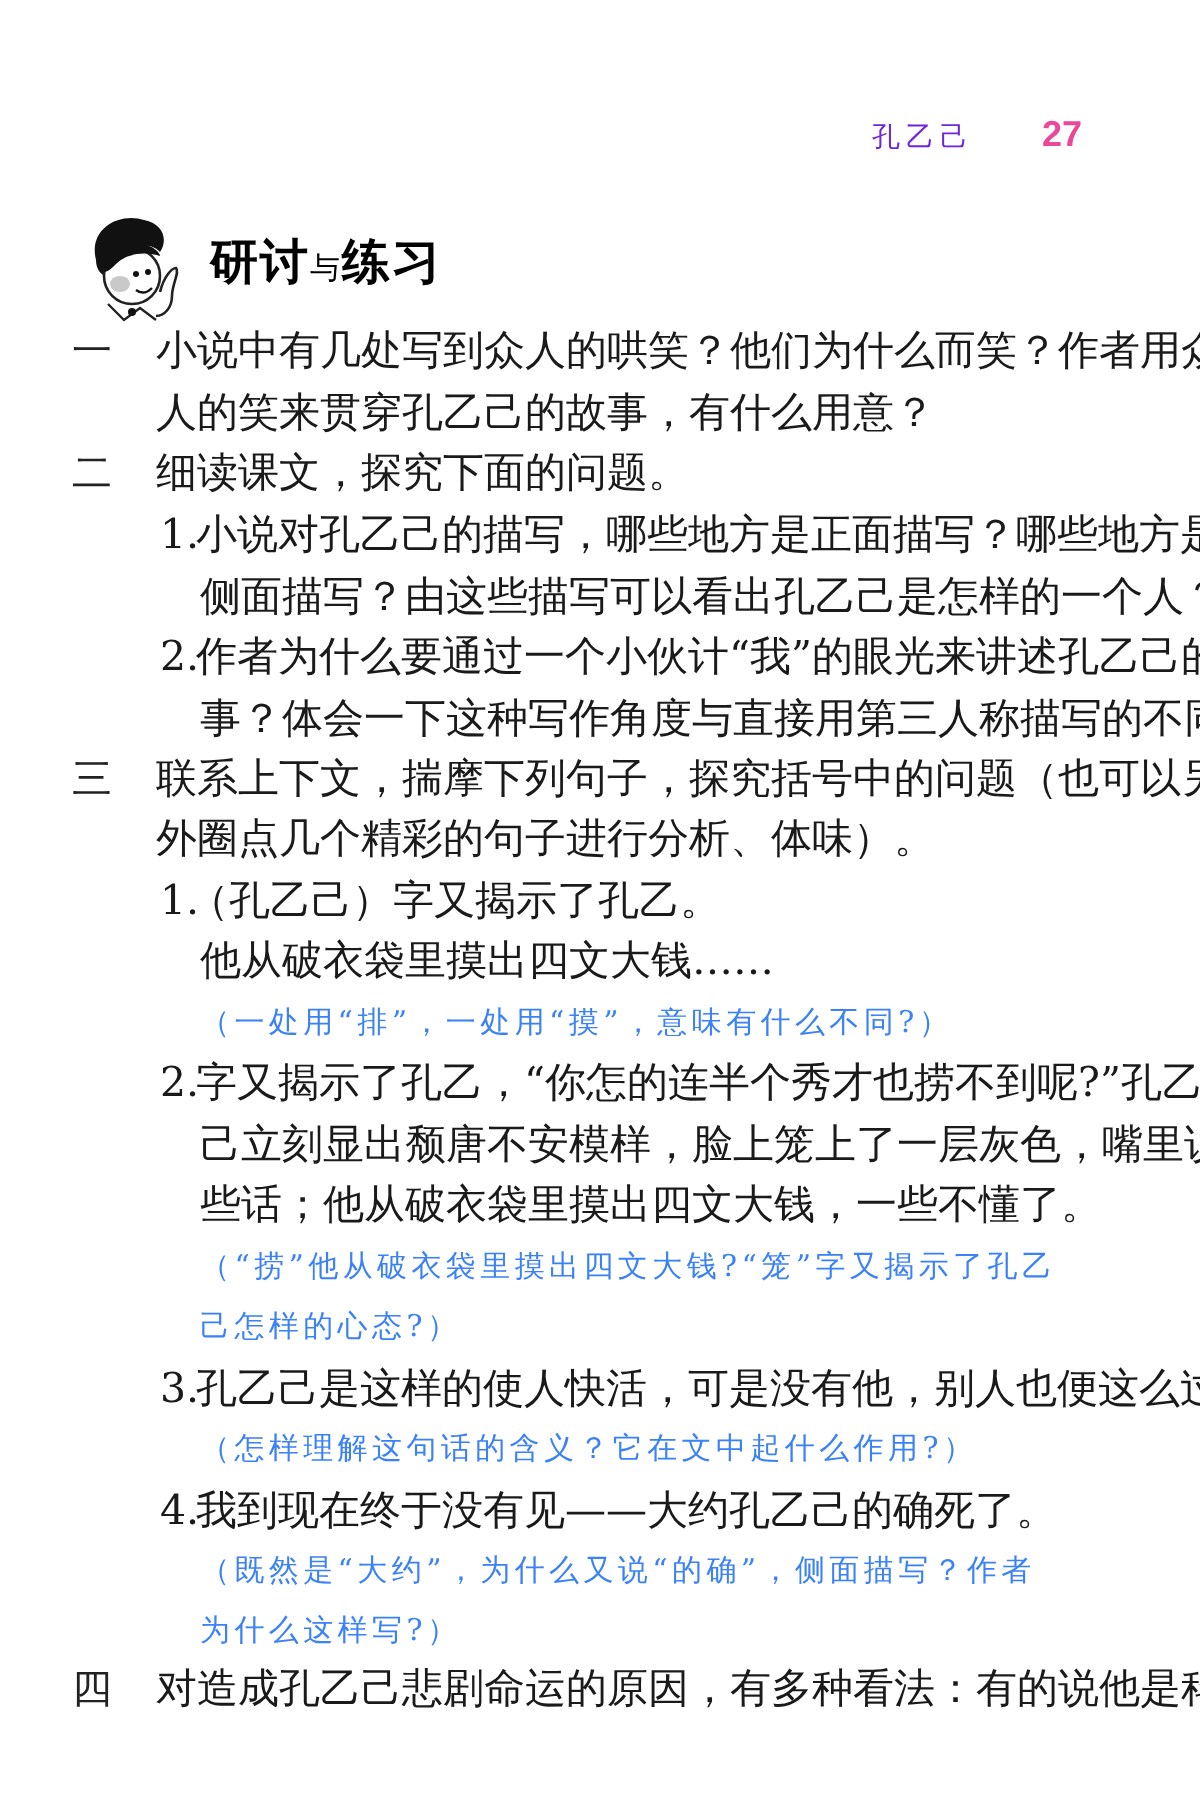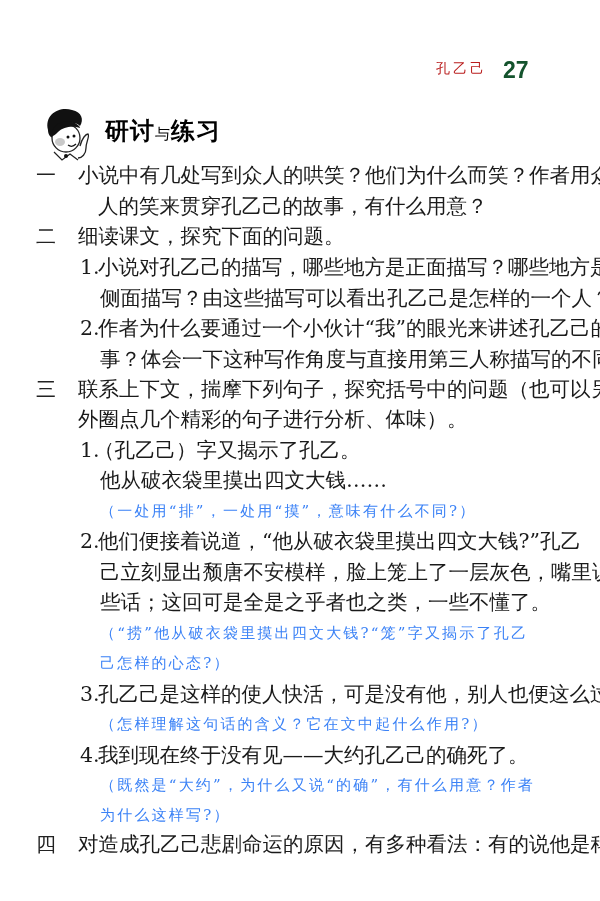--- a/index.html
+++ b/index.html
@@ -2,25 +2,25 @@
 <html><head>
 <meta charset="utf-8">
 <style>
   html, body { margin:0; padding:0; }
   body {
     width:600px; height:901px; background:#ffffff; position:relative; overflow:hidden;
     font-family: "DejaVu Serif", "Liberation Serif", serif; color:#1a1a1a;
   }
   .running-head {
     position:absolute; top:60px; left:436px; font-size:14px; letter-spacing:3px;
-    font-family: Liberation Mono, monospace; color:#b91c1c;
+    font-family: Liberation Mono, monospace; color:#6d28d9;
   }
   .page-num {
-    position:absolute; top:57px; left:503px; font-size:23px; font-weight:bold;
-    font-family: "Liberation Sans", "DejaVu Sans", sans-serif; color:#14532d;
+    position:absolute; top:57px; left:521px; font-size:18px; font-weight:bold;
+    font-family: "Liberation Sans", "DejaVu Sans", sans-serif; color:#ec4899;
   }
   .mascot { position:absolute; left:40px; top:104px; width:58px; height:58px; }
   .section-title {
     position:absolute; left:105px; top:115px; font-size:24px; font-weight:bold;
     font-family: "DejaVu Sans", sans-serif; color:#000000; letter-spacing:1px;
   }
   .section-title .small { font-size:15px; font-weight:normal; }
   .line {
     position:absolute; font-size:20.5px; line-height:24px; white-space:nowrap; color:#1a1a1a;
   }
@@ -47,21 +47,21 @@
     <circle cx="26" cy="52" r="2" fill="#111"></circle>
   </svg>
 </div>
 
 <div class="section-title">
   <span>研讨</span><span class="small">与</span><span>练习</span>
 </div>
 
 <div class="marker" style="left:36px;top:163px;">一</div>
 <div class="line" style="left:78px;top:163px;">小说中有几处写到众人的哄笑？他们为什么而笑？作者用众</div>
-<div class="line" style="left:78px;top:194px;margin-left:20px;">人的笑来贯穿孔乙己的故事，有什么用意？</div>
+<div class="line" style="left:78px;top:194px;">人的笑来贯穿孔乙己的故事，有什么用意？</div>
 
 <div class="marker" style="left:36px;top:224px;">二</div>
 <div class="line" style="left:78px;top:224px;">细读课文，探究下面的问题。</div>
 
 <div class="line" style="left:80px;top:255px;">1.</div>
 <div class="line" style="left:98px;top:255px;">小说对孔乙己的描写，哪些地方是正面描写？哪些地方是</div>
 <div class="line" style="left:100px;top:286px;">侧面描写？由这些描写可以看出孔乙己是怎样的一个人？</div>
 
 <div class="line" style="left:80px;top:316px;">2.</div>
 <div class="line" style="left:98px;top:316px;">作者为什么要通过一个小伙计“我”的眼光来讲述孔乙己的故</div>
@@ -70,29 +70,29 @@
 <div class="marker" style="left:36px;top:377px;">三</div>
 <div class="line" style="left:78px;top:377px;">联系上下文，揣摩下列句子，探究括号中的问题（也可以另</div>
 <div class="line" style="left:78px;top:407px;">外圈点几个精彩的句子进行分析、体味）。</div>
 
 <div class="line" style="left:80px;top:438px;">1.</div>
 <div class="line" style="left:94px;top:438px;">（孔乙己）字又揭示了孔乙。</div>
 <div class="line" style="left:100px;top:468px;">他从破衣袋里摸出四文大钱……</div>
 <div class="line note" style="left:100px;top:499px;">（一处用“排”，一处用“摸”，意味有什么不同?）</div>
 
 <div class="line" style="left:80px;top:529px;">2.</div>
-<div class="line" style="left:98px;top:529px;">他们便接着说道，“他从破衣袋里摸出四文大钱?”孔乙</div>
+<div class="line" style="left:98px;top:529px;">字又揭示了孔乙，“你怎的连半个秀才也捞不到呢?”孔乙</div>
 <div class="line" style="left:100px;top:560px;">己立刻显出颓唐不安模样，脸上笼上了一层灰色，嘴里说</div>
-<div class="line" style="left:100px;top:590px;">些话；这回可是全是之乎者也之类，一些不懂了。</div>
+<div class="line" style="left:100px;top:590px;">些话；他从破衣袋里摸出四文大钱，一些不懂了。</div>
 <div class="line note" style="left:100px;top:621px;">（“捞”他从破衣袋里摸出四文大钱?“笼”字又揭示了孔乙</div>
 <div class="line note" style="left:100px;top:651px;">己怎样的心态?）</div>
 
 <div class="line" style="left:80px;top:682px;">3.</div>
 <div class="line" style="left:98px;top:682px;">孔乙己是这样的使人快活，可是没有他，别人也便这么过。</div>
 <div class="line note" style="left:100px;top:712px;">（怎样理解这句话的含义？它在文中起什么作用?）</div>
 
 <div class="line" style="left:80px;top:743px;">4.</div>
 <div class="line" style="left:98px;top:743px;">我到现在终于没有见——大约孔乙己的确死了。</div>
-<div class="line note" style="left:100px;top:773px;">（既然是“大约”，为什么又说“的确”，有什么用意？作者</div>
+<div class="line note" style="left:100px;top:773px;">（既然是“大约”，为什么又说“的确”，侧面描写？作者</div>
 <div class="line note" style="left:100px;top:803px;">为什么这样写?）</div>
 
 <div class="marker" style="left:36px;top:832px;">四</div>
 <div class="line" style="left:78px;top:832px;">对造成孔乙己悲剧命运的原因，有多种看法：有的说他是科</div>
 
 </body></html>

